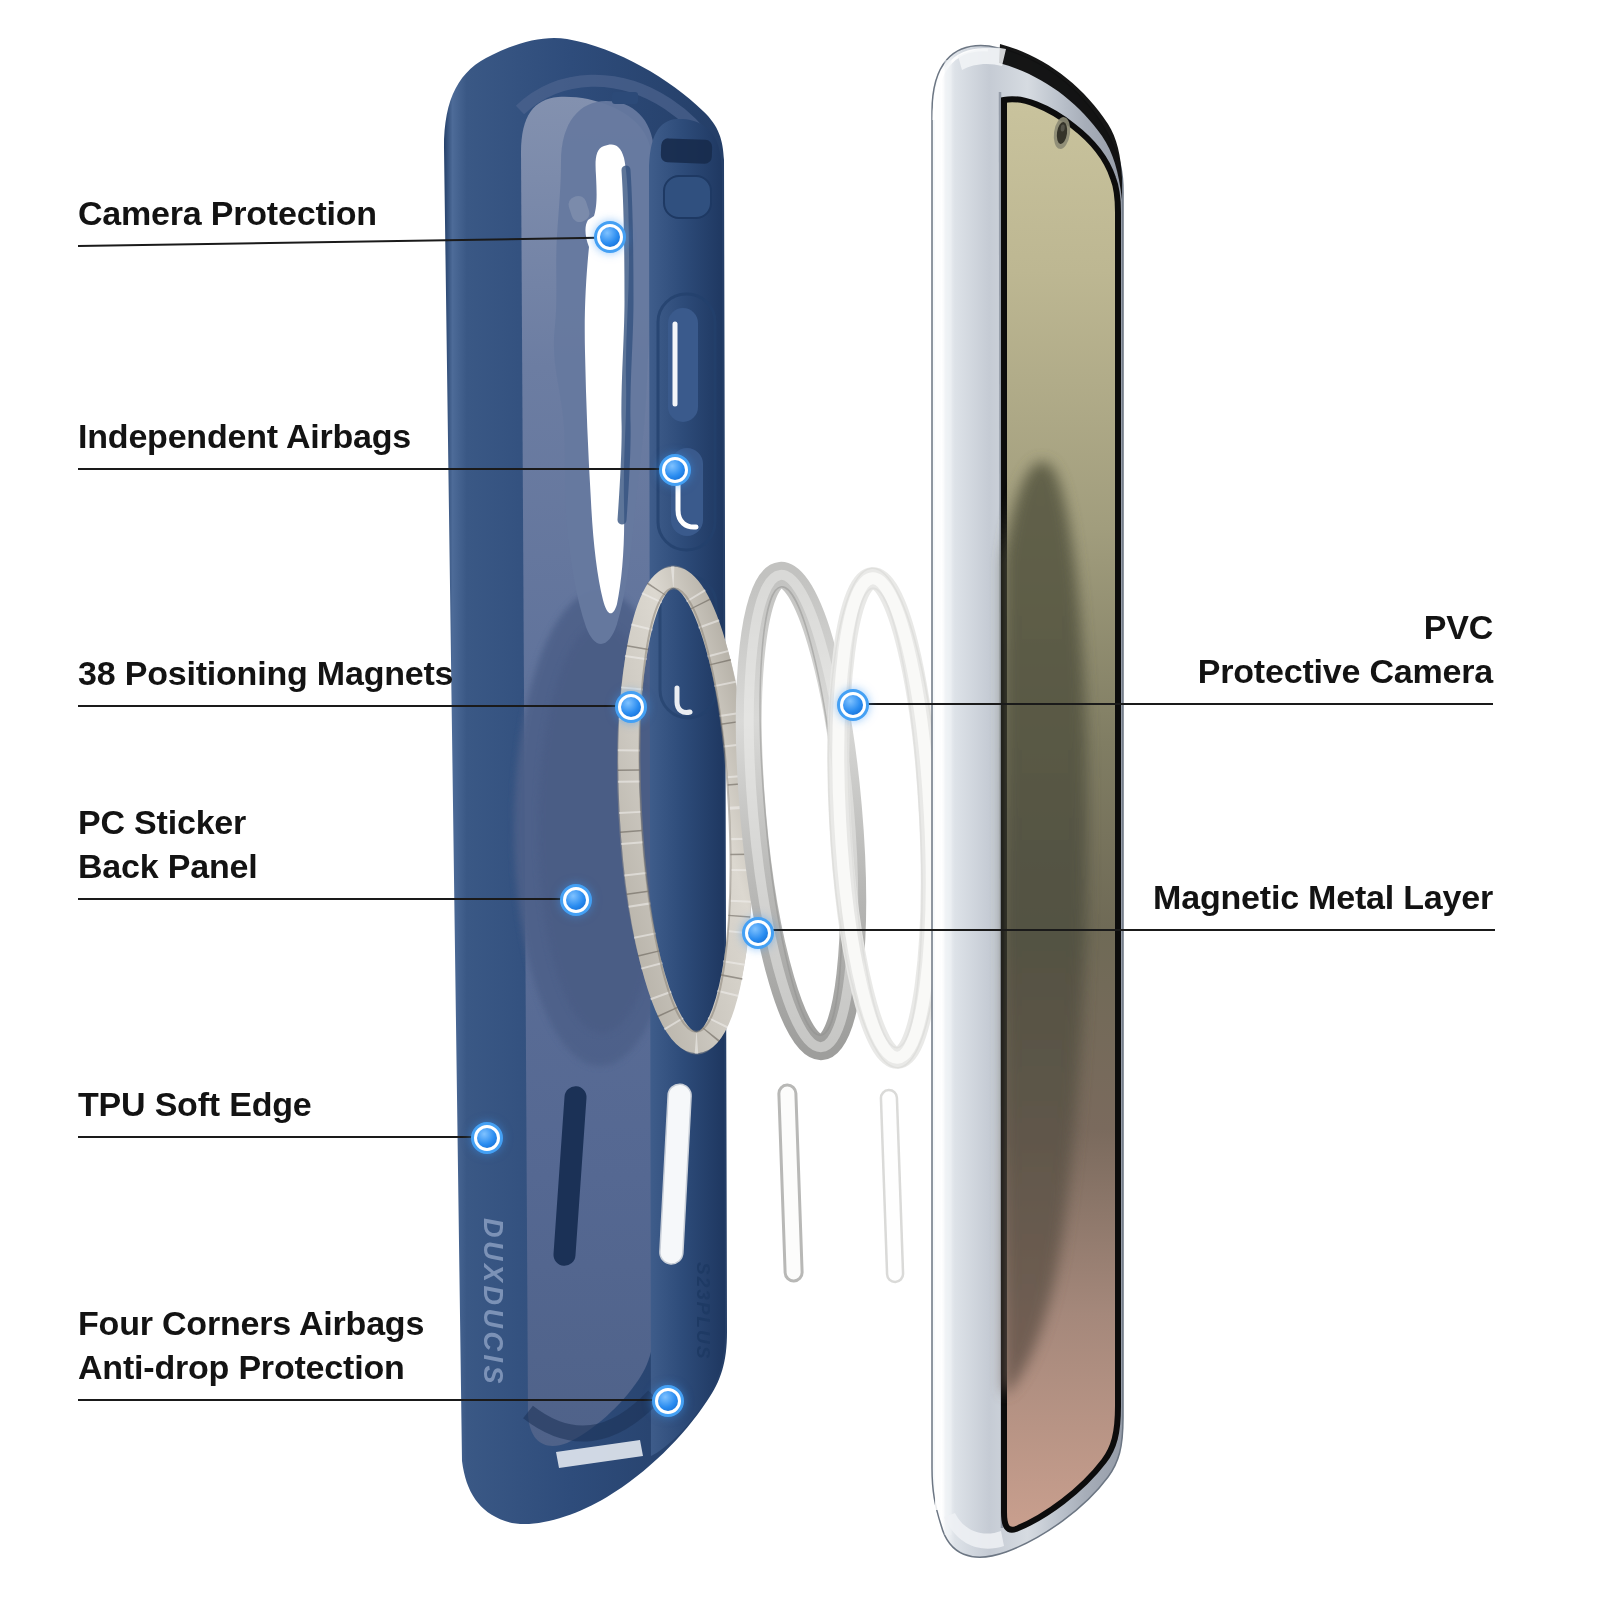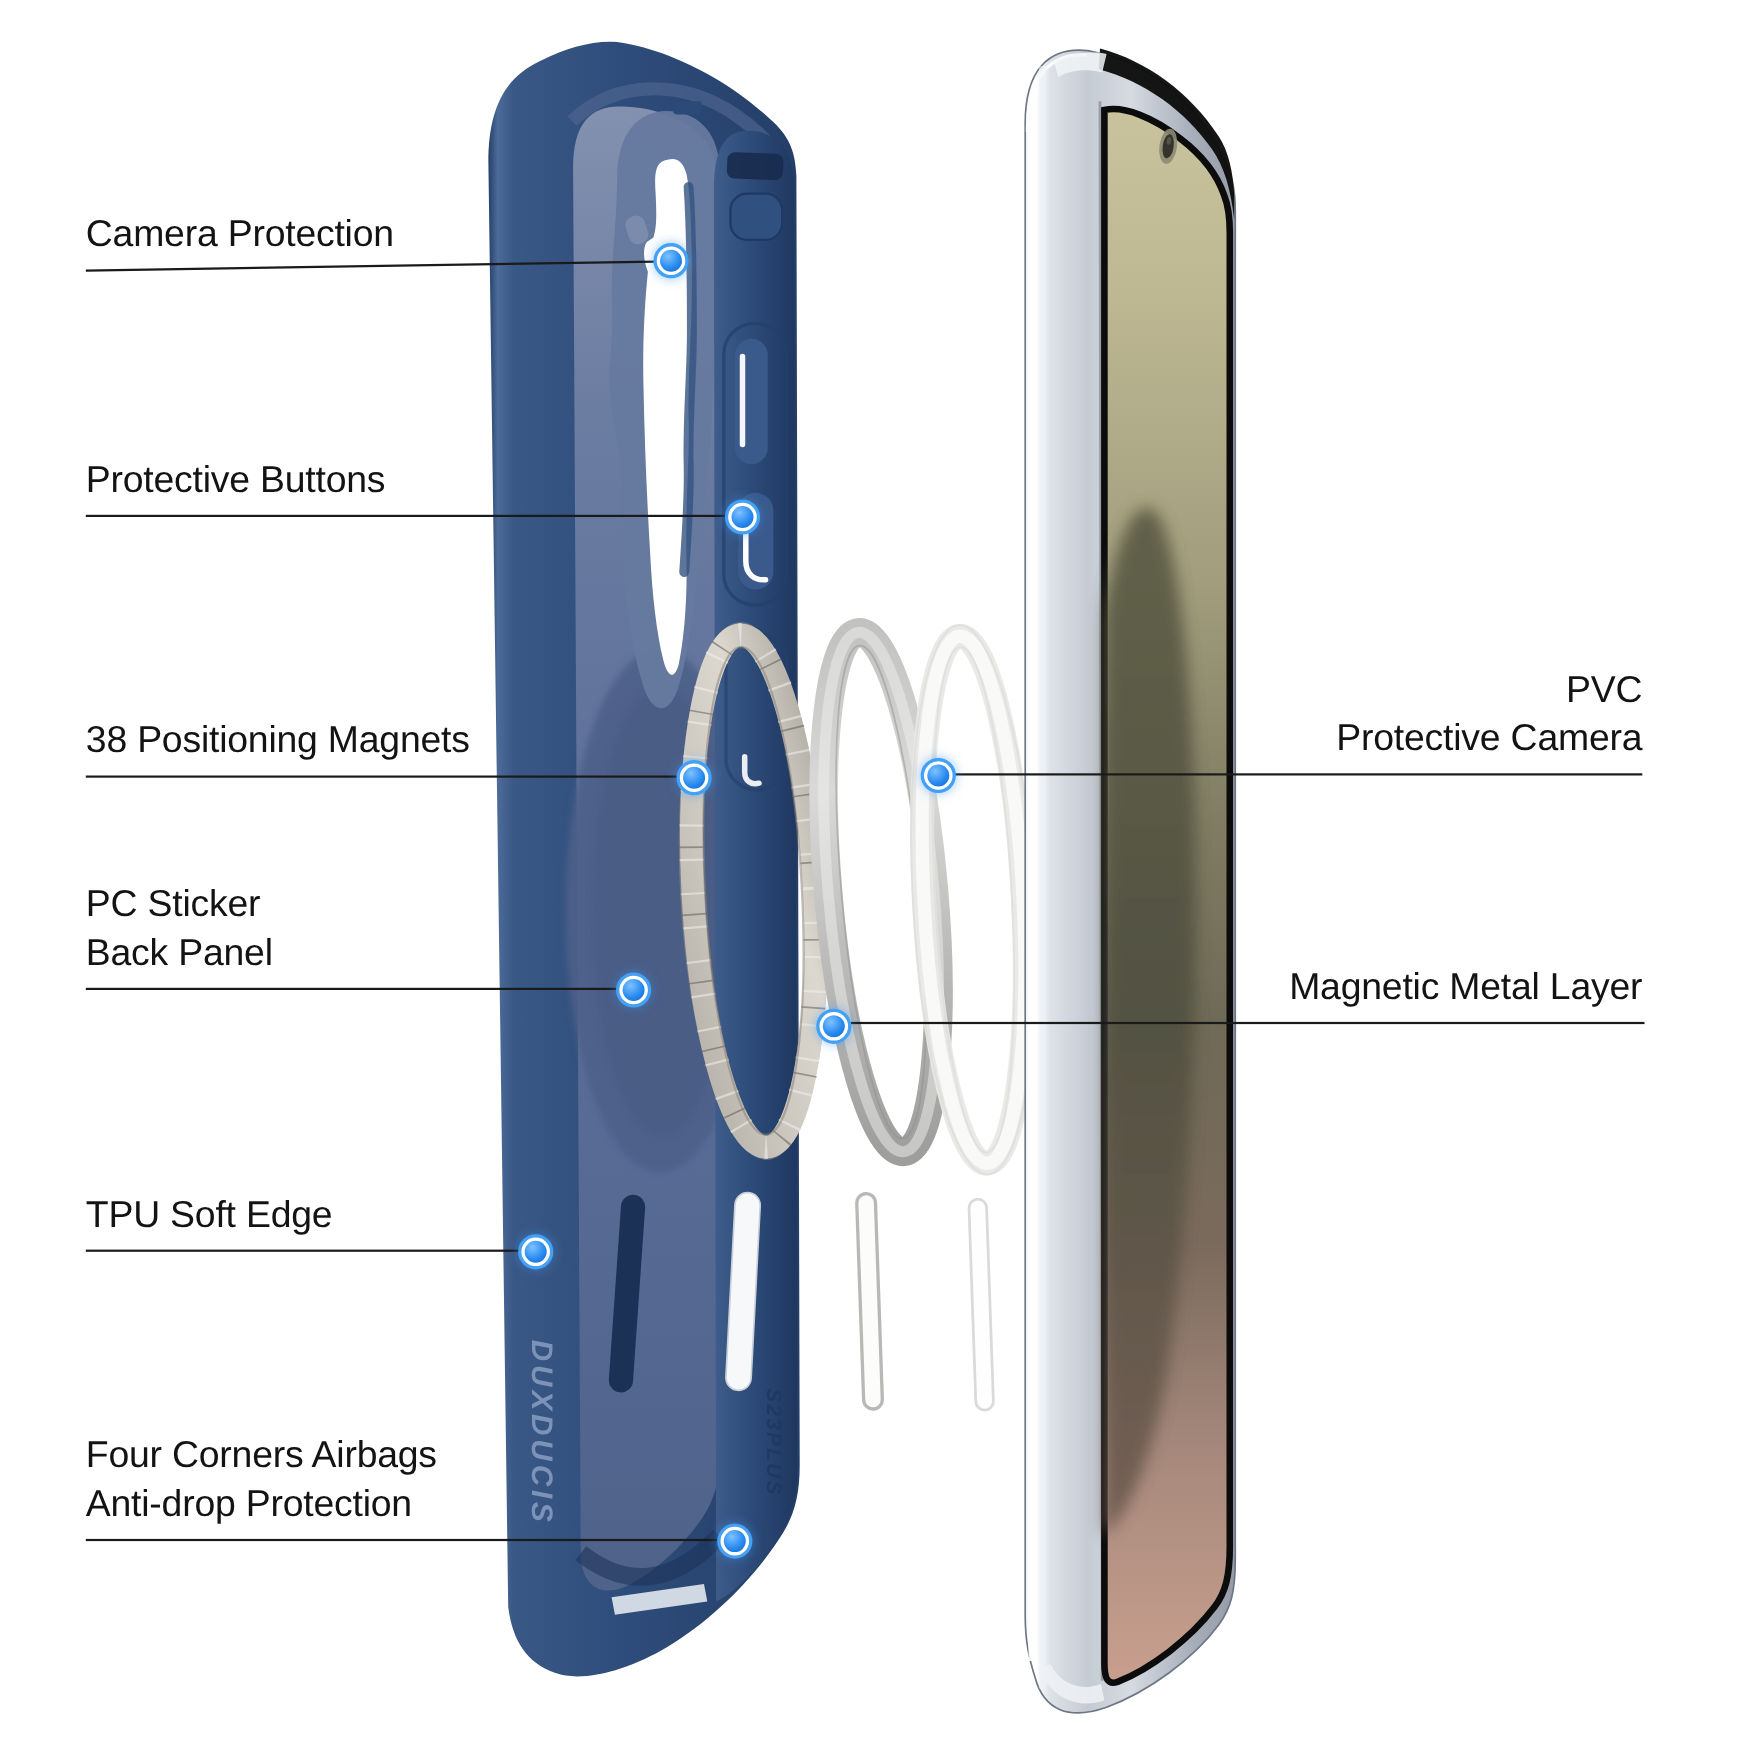--- a/index.html
+++ b/index.html
@@ -1,19 +1,19 @@
 <!DOCTYPE html>
 <html><head>
 <meta charset="utf-8">
 <style>
   html,body{margin:0;padding:0;background:#fff;}
   #stage{position:relative;width:1600px;height:1600px;background:#ffffff;overflow:hidden;
          font-family:"Liberation Sans",sans-serif;}
   #art{position:absolute;left:0;top:0;width:1600px;height:1600px;z-index:1;}
-  .lbl{position:absolute;z-index:7;font-weight:400;font-size:34px;line-height:44px;
+  .lbl{position:absolute;z-index:7;font-weight:700;font-size:34px;line-height:44px;
        color:#131313;letter-spacing:-0.2px;white-space:nowrap;}
   .lbl.right{text-align:right;}
   .hline{position:absolute;z-index:5;height:2px;background:#1a1a1a;}
   .dot{position:absolute;z-index:6;width:26px;height:26px;border:3px solid #44a0f4;
        border-radius:50%;background:#fff;box-shadow:0 0 10px rgba(58,150,242,.55);}
   .dot::after{content:"";position:absolute;inset:3px;border-radius:50%;
        background:radial-gradient(circle at 36% 30%,#7fc2ff,#2a8cf0 55%,#0d63ca);}
 </style>
 </head>
 <body>
@@ -203,21 +203,21 @@
   <div class="dot" style="left:560px;top:884px;"></div>
   <div class="dot" style="left:471px;top:1122px;"></div>
   <div class="dot" style="left:652px;top:1385px;"></div>
   <div class="dot" style="left:837px;top:689px;"></div>
   <div class="dot" style="left:742px;top:917px;"></div>
 
   <div class="lbl" style="left:78px;top:191px;">
     <div>Camera Protection</div>
   </div>
   <div class="lbl" style="left:78px;top:414px;">
-    <div>Protective Buttons</div>
+    <div>Independent Airbags</div>
   </div>
   <div class="lbl" style="left:78px;top:651px;">
     <div>38 Positioning Magnets</div>
   </div>
   <div class="lbl" style="left:78px;top:800px;">
     <div>PC Sticker</div>
     <div>Back Panel</div>
   </div>
   <div class="lbl" style="left:78px;top:1082px;">
     <div>TPU Soft Edge</div>

